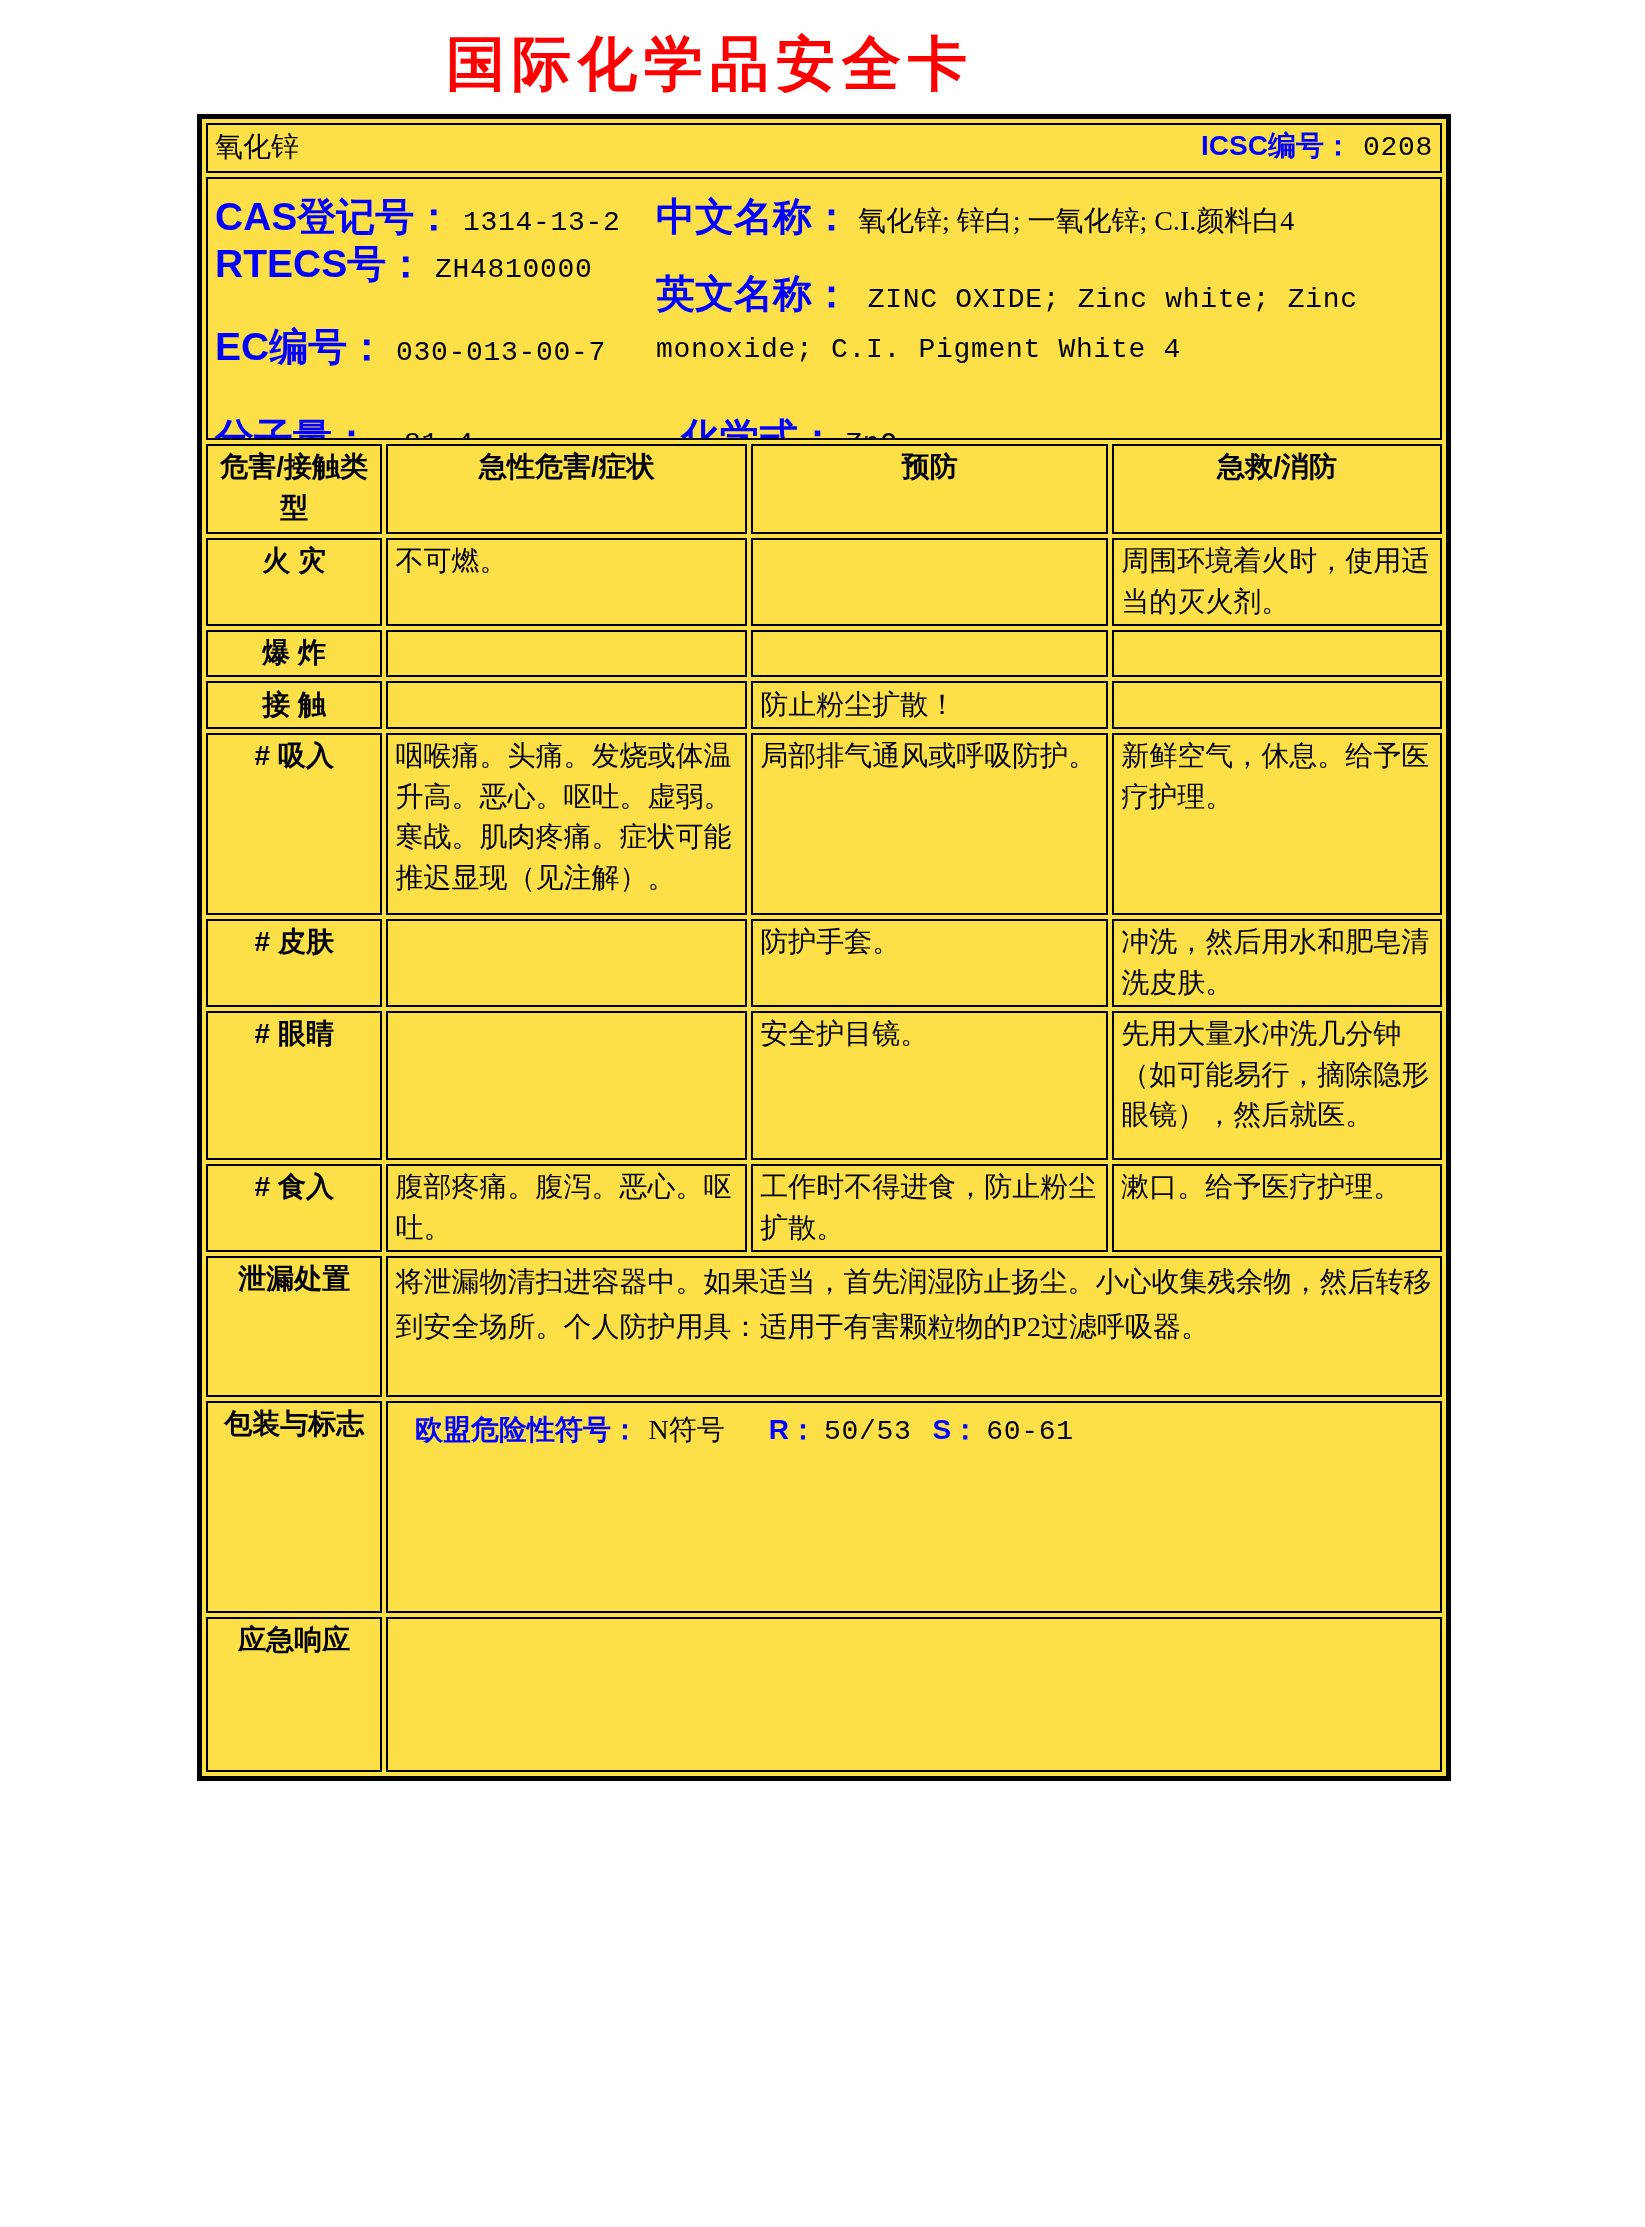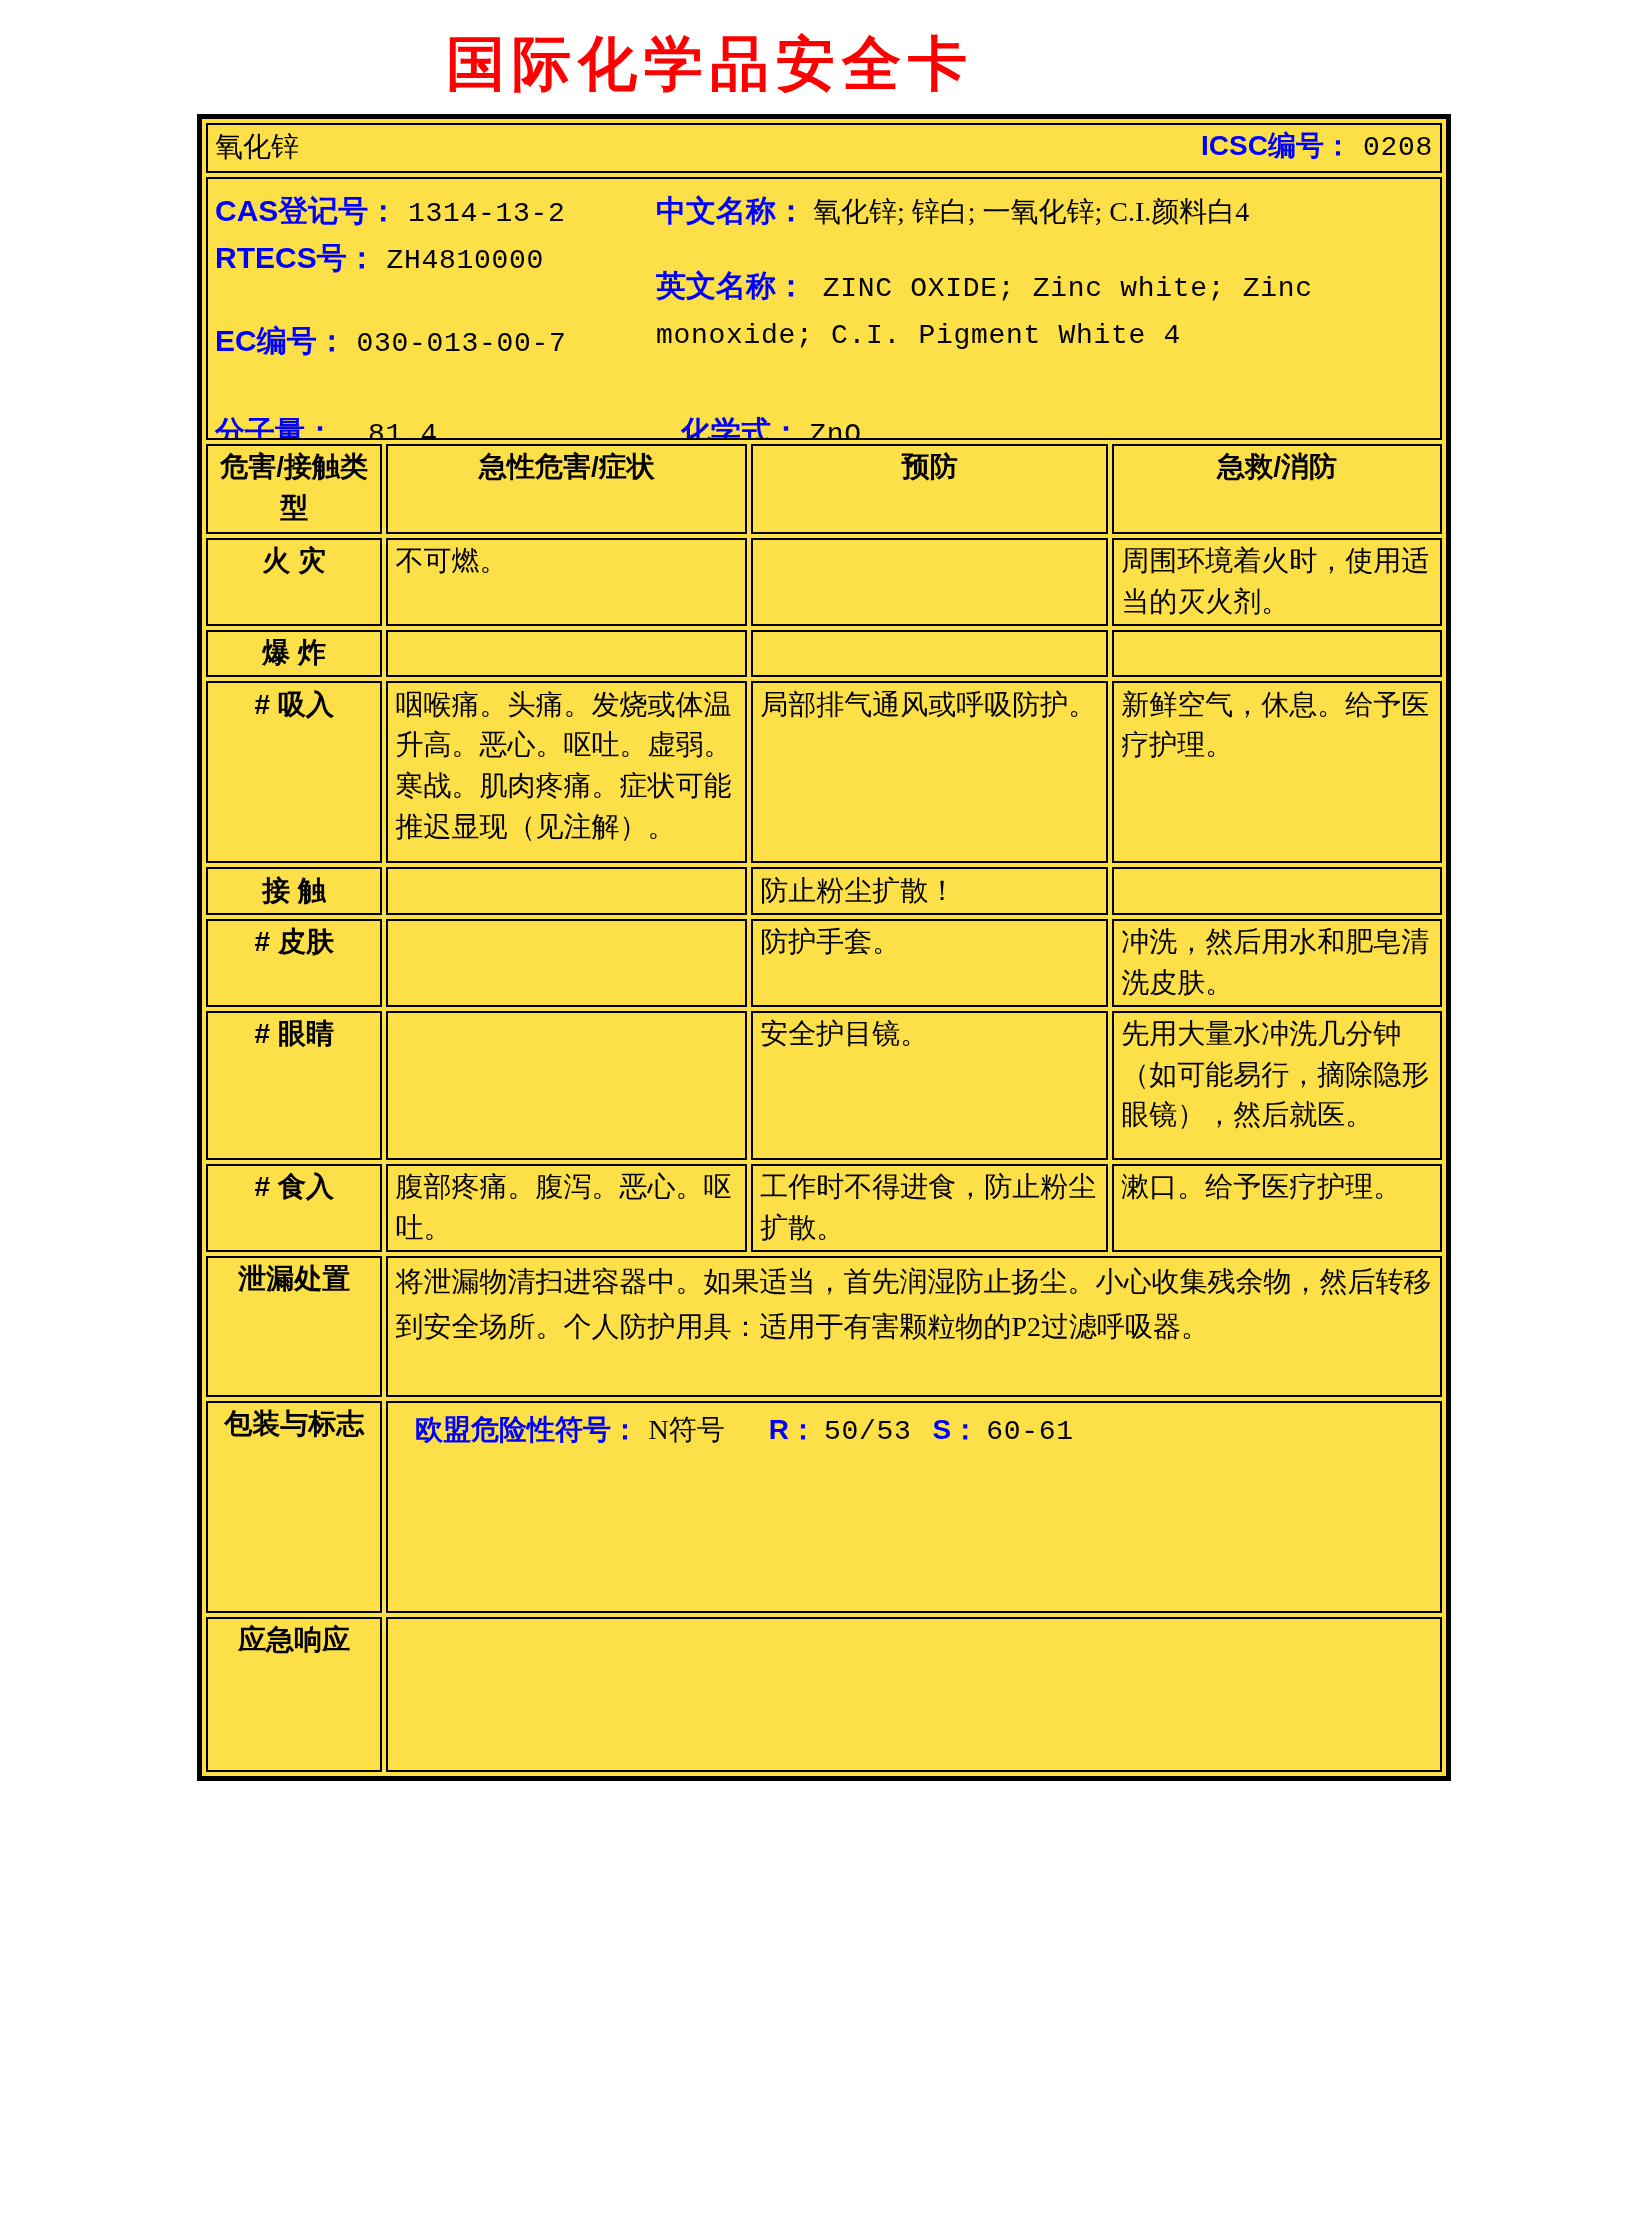--- a/index.html
+++ b/index.html
@@ -35,21 +35,21 @@
   }
   .mono { font-family: "Liberation Mono", "DejaVu Sans Mono", monospace; letter-spacing: 0.7px; }
   
   td.titlebar-cell { vertical-align: middle; height: 50px; }
   .titlebar { display: flex; justify-content: space-between; align-items: center; }
   .titlebar .icsc-no { white-space: nowrap; }
   .titlebar .icsc-no .mono { margin-left: 11px; }
   
   td.id-cell { position: relative; height: 263px; }
   .id-cell .abs { position: absolute; }
-  .id-line .lbl { font-size: 30px; }
+  .id-line .lbl { font-size: 39px; }
   .id-line .mono { margin-left: 9.7px; }
   .id-cas   { top: 9.7px;  left: 7px; }
   .id-rtecs { top: 57px;  left: 7px; }
   .id-ec    { top: 140px; left: 7px; }
   .id-cn    { top: 9.7px;  left: 448px; right: 7px; }
   .id-en    { top: 83px; left: 448px; right: 7px; line-height: 1.62; }
   .id-mw    { top: 231px; left: 7px; }
   .id-mw .mono { margin-left: 33px; }
   .id-cf    { top: 231px; left: 473px; }
   .id-cf .mono { margin-left: 8.3px; }
@@ -139,34 +139,34 @@
     </tr>
 
     <tr>
       <td class="cat-cell lbl" style="height:38px">爆 炸</td>
       <td class="body-cell"></td>
       <td class="body-cell"></td>
       <td class="body-cell"></td>
     </tr>
 
     <tr>
+      <td class="cat-cell lbl" style="height:40px">接 触</td>
+      <td class="body-cell"></td>
+      <td class="body-cell">防止粉尘扩散！</td>
+      <td class="body-cell"></td>
+    </tr>
+
+    <tr>
       <td class="cat-cell lbl" style="height:182px"># 吸入</td>
       <td class="body-cell">咽喉痛。头痛。发烧或体温升高。恶心。呕吐。虚弱。寒战。肌肉疼痛。症状可能推迟显现（见注解）。</td>
       <td class="body-cell">局部排气通风或呼吸防护。</td>
       <td class="body-cell">新鲜空气，休息。给予医疗护理。</td>
     </tr>
 
     <tr>
-      <td class="cat-cell lbl" style="height:40px">接 触</td>
-      <td class="body-cell"></td>
-      <td class="body-cell">防止粉尘扩散！</td>
-      <td class="body-cell"></td>
-    </tr>
-
-    <tr>
       <td class="cat-cell lbl" style="height:66px"># 皮肤</td>
       <td class="body-cell"></td>
       <td class="body-cell">防护手套。</td>
       <td class="body-cell">冲洗，然后用水和肥皂清洗皮肤。</td>
     </tr>
 
     <tr>
       <td class="cat-cell lbl" style="height:149px"># 眼睛</td>
       <td class="body-cell"></td>
       <td class="body-cell">安全护目镜。</td>

